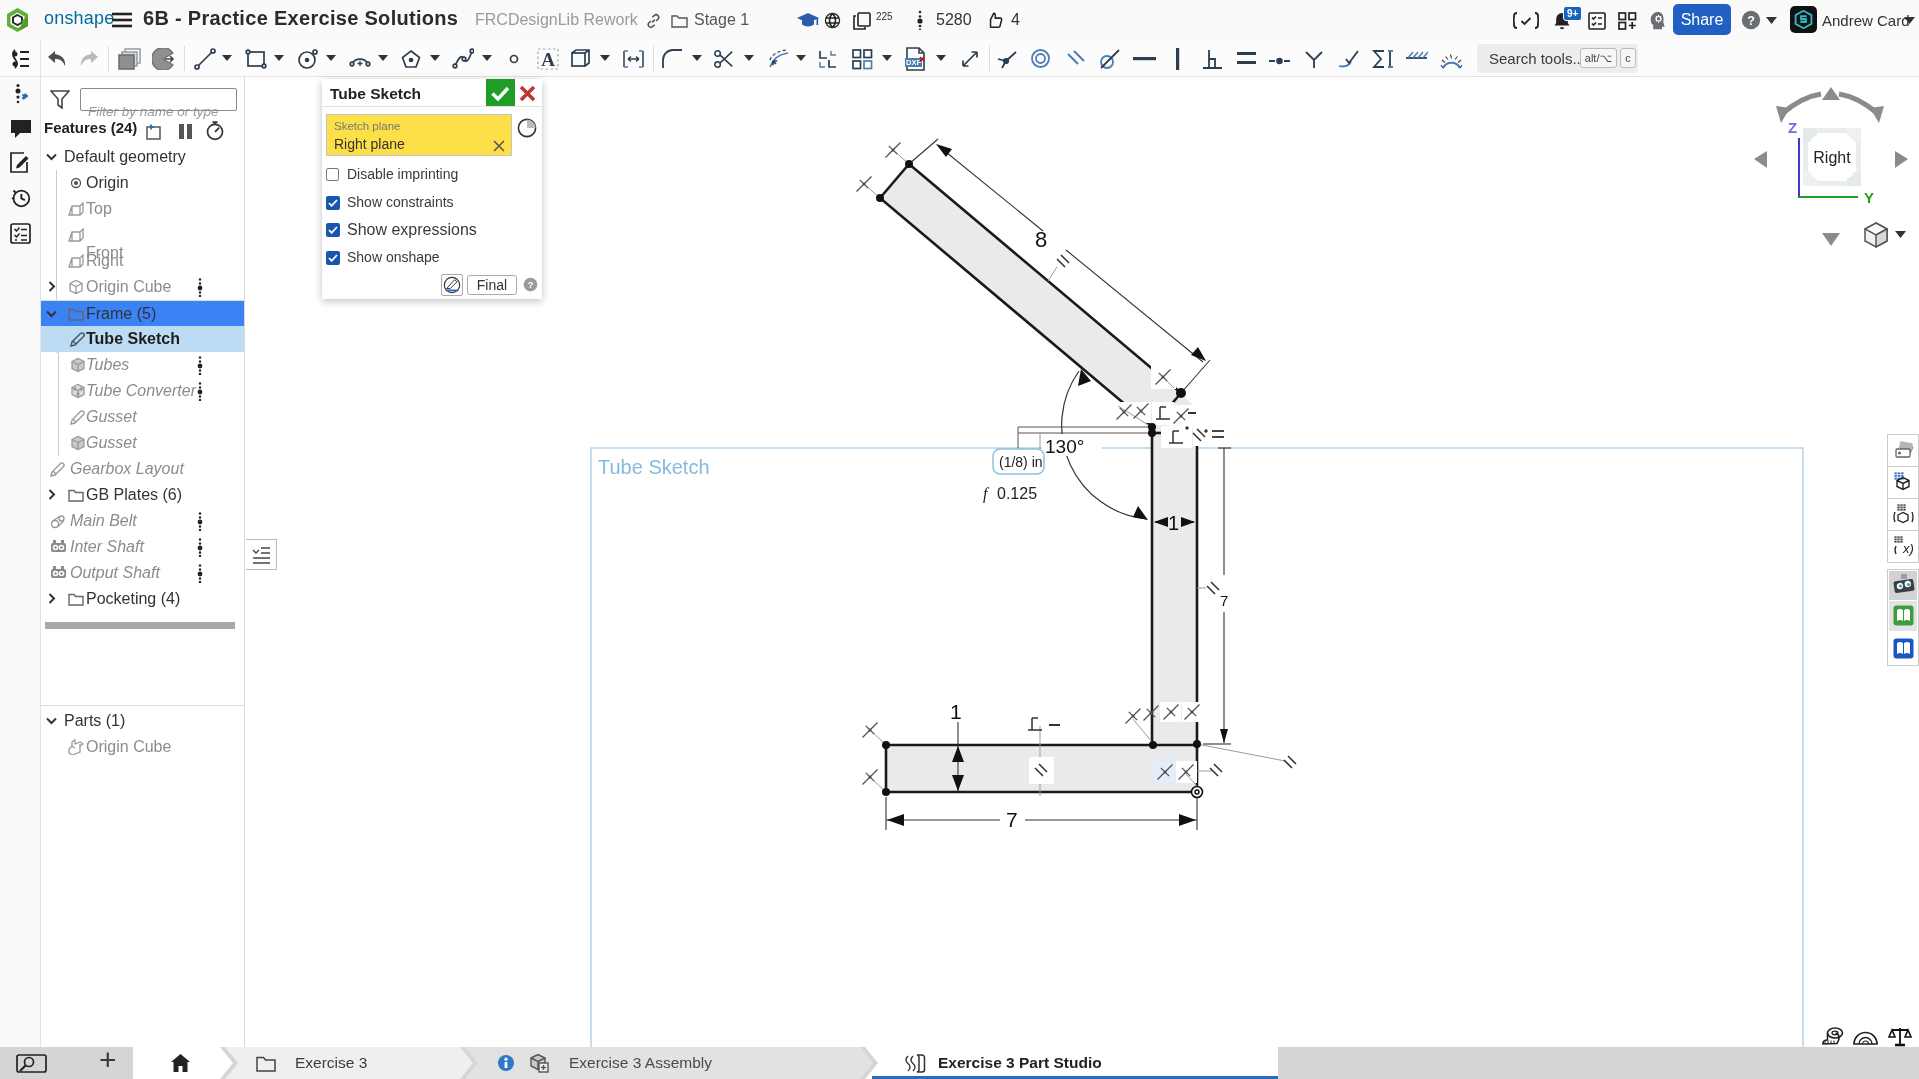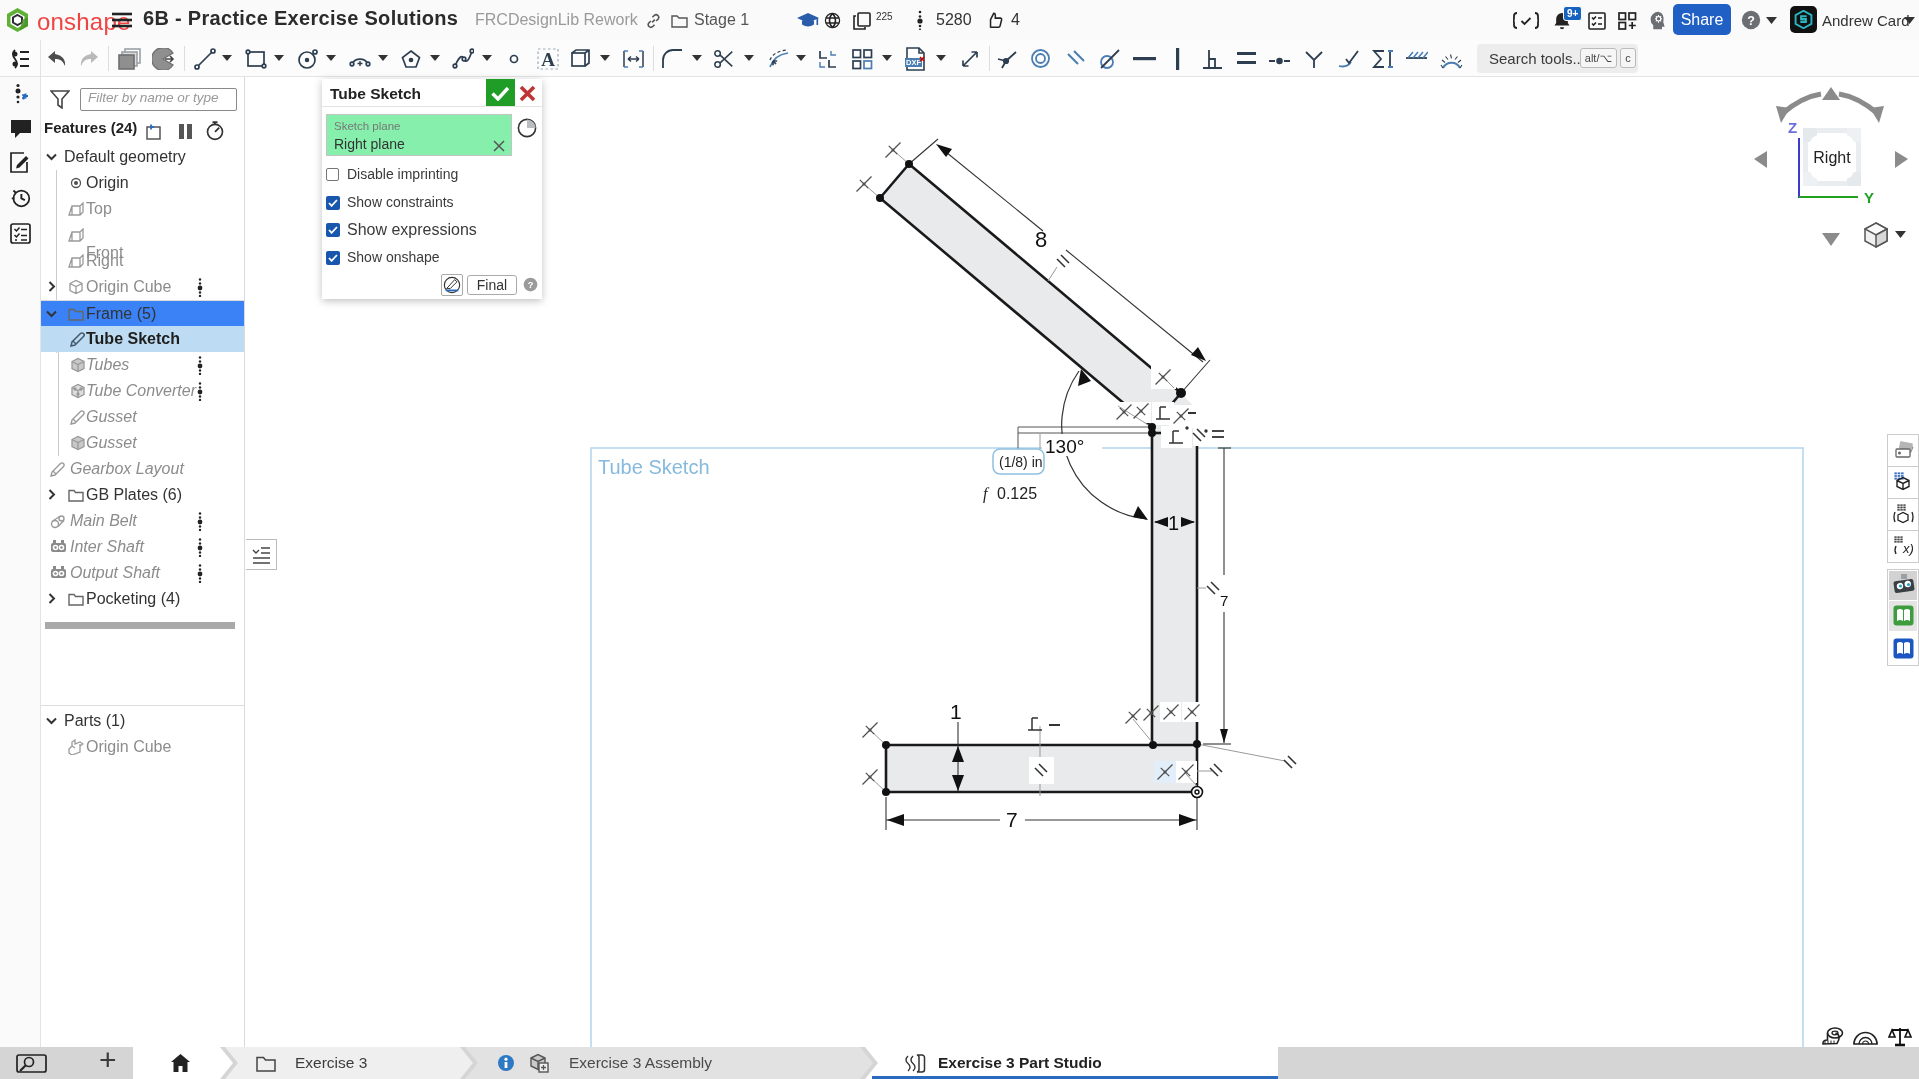--- a/index.html
+++ b/index.html
@@ -195,21 +195,21 @@
 </svg>
 
 <div id="topbar">
 
   <svg class="abs" style="left:5px;top:7px" width="25" height="26" viewBox="0 0 25 26">
     <polygon points="12.5,1 23,7 23,19 12.5,25 2,19 2,7" fill="#5eb134"></polygon>
     <polygon points="12.5,5.5 19.5,9.5 19.5,17 12.5,21 5.5,17 5.5,9.5" fill="#fff"></polygon>
     <polygon points="12.5,8 17,10.5 17,15.5 12.5,18 8,15.5 8,10.5" fill="none" stroke="#2e2e38" stroke-width="2"></polygon>
     <polygon points="17,13 23,10 23,19 15,23.5" fill="#4a9427" opacity="0.85"></polygon>
   </svg>
-  <div class="abs" style="left:37px;top:8px;font-size:24px;color:#ef4444;letter-spacing:0.2px">onshape</div>
+  <div class="abs" style="left:44px;top:8px;font-size:18px;color:#0369a1;letter-spacing:0.2px">onshape</div>
   <svg class="abs" style="left:112px;top:12px" width="20" height="16" viewBox="0 0 20 16" stroke="#222" stroke-width="2.6">
     <line x1="0" y1="2" x2="20" y2="2"></line>
       <line x1="0" y1="8" x2="20" y2="8"></line>
       <line x1="0" y1="14" x2="20" y2="14"></line>
   </svg>
   <div class="abs" style="left:143px;top:7px;font-size:20px;font-weight:bold;color:#2b2b2b;letter-spacing:0.3px">6B - Practice Exercise Solutions</div>
   <div class="abs" style="left:475px;top:11px;font-size:16px;color:#9a9a9a">FRCDesignLib Rework</div>
   <svg class="abs" style="left:645px;top:13px" width="17" height="16" viewBox="0 0 24 24" stroke="#555" stroke-width="2.4" fill="none">
     <path d="M10 14 L14 10 M8 12 l-3 3 a4 4 0 0 0 5.6 5.6 l3-3 M16 12 l3-3 a4 4 0 0 0-5.6-5.6 l-3 3"></path>
   </svg>
@@ -529,21 +529,21 @@
   <svg class="abs" style="left:10px;top:146px" width="21" height="21" viewBox="0 0 21 21" stroke="#222" stroke-width="1.7" fill="none">
     <rect x="1" y="1" width="19" height="19" rx="2"></rect>
     <path d="M4.5 6 l2 2 3-3.5 M11 6.5 h6 M4.5 12 l2 2 3-3.5 M11 12.5 h6 M5 17 h2 M11 17 h6" stroke-width="1.5"></path>
   </svg>
 </div>
 
 <div id="panel">
   <svg class="abs" style="left:9px;top:13px" width="20" height="19" viewBox="0 0 20 19" fill="none" stroke="#444" stroke-width="1.6">
     <path d="M1 1 h18 l-7 8 v9 l-4-3 v-6 z"></path>
   </svg>
-  <div class="abs" style="left:39px;top:11px;width:157px;height:23px;border:1px solid #8a8a8a;border-radius:2px;background:#fff;font-size:13.5px;font-style:italic;color:#999;padding:1px 0 0 7px">Filter by name or type</div>
+  <div class="abs" style="left:39px;top:11px;width:157px;height:23px;border:1px solid #8a8a8a;border-radius:2px;background:#fff;font-size:13.5px;font-style:italic;color:#999;padding:15px 0 0 7px">Filter by name or type</div>
   <div class="abs" style="left:3px;top:42px;font-size:15px;font-weight:bold;color:#222">Features (24)</div>
   <svg class="abs" style="left:105px;top:46px" width="19" height="17" viewBox="0 0 19 17" fill="none">
     <rect x="1" y="4" width="13" height="12" stroke="#555" stroke-width="1.5" fill="#fff"></rect>
     <path d="M8 4 h-3 M5 1.5 v5" stroke="#2a6bbf" stroke-width="1.8"></path>
     <path d="M11 0.5 h7 M14.5 -2 v7" stroke="#2a6bbf" stroke-width="0"></path>
   </svg>
   <div class="abs" style="left:138px;top:47px;width:4.5px;height:15px;background:#555"></div>
   <div class="abs" style="left:146px;top:47px;width:4.5px;height:15px;background:#555"></div>
   <svg class="abs" style="left:164px;top:44px" width="20" height="20" viewBox="0 0 24 24" stroke="#333" stroke-width="2" fill="none">
     <circle cx="12" cy="13" r="9"></circle>
@@ -755,21 +755,21 @@
 <div id="dialog">
   <div class="abs" style="left:8px;top:6px;font-size:15.5px;font-weight:bold;color:#222">Tube Sketch</div>
   <div class="abs" style="left:164px;top:0;width:29px;height:28px;background:#1f9d27"></div>
   <svg class="abs" style="left:169px;top:7px" width="19" height="15" viewBox="0 0 19 15" stroke="#fff" stroke-width="3.4" fill="none">
       <path d="M1.5 7.5 L7 13 L17 2"></path>
     </svg>
   <svg class="abs" style="left:197px;top:6px" width="17" height="17" viewBox="0 0 17 17" stroke="#bf3535" stroke-width="3.6">
       <path d="M2 2 L15 15 M15 2 L2 15"></path>
     </svg>
   <div class="abs" style="left:0;top:27px;width:220px;height:1px;background:#e2e2e2"></div>
-  <div class="abs" style="left:4px;top:35px;width:186px;height:42px;border:1px solid #c4c4c4;background:#86efac">
+  <div class="abs" style="left:4px;top:35px;width:186px;height:42px;border:1px solid #c4c4c4;background:#fde047">
     <div class="abs" style="left:7px;top:5px;font-size:11.5px;color:#777">Sketch plane</div>
     <div class="abs" style="left:7px;top:21px;font-size:14px;color:#333">Right plane</div>
     <svg class="abs" style="left:166px;top:25px" width="12" height="12" viewBox="0 0 12 12" stroke="#555" stroke-width="1.5">
         <path d="M1 1 L11 11 M11 1 L1 11"></path>
       </svg>
   </div>
   <svg class="abs" style="left:195px;top:39px" width="20" height="20" viewBox="0 0 20 20">
     <circle cx="10" cy="10" r="8.6" fill="none" stroke="#333" stroke-width="1.6"></circle>
     <path d="M10 10 V1.4 A8.6 8.6 0 0 1 18.6 10z" fill="#b9bdc1"></path>
   </svg>

